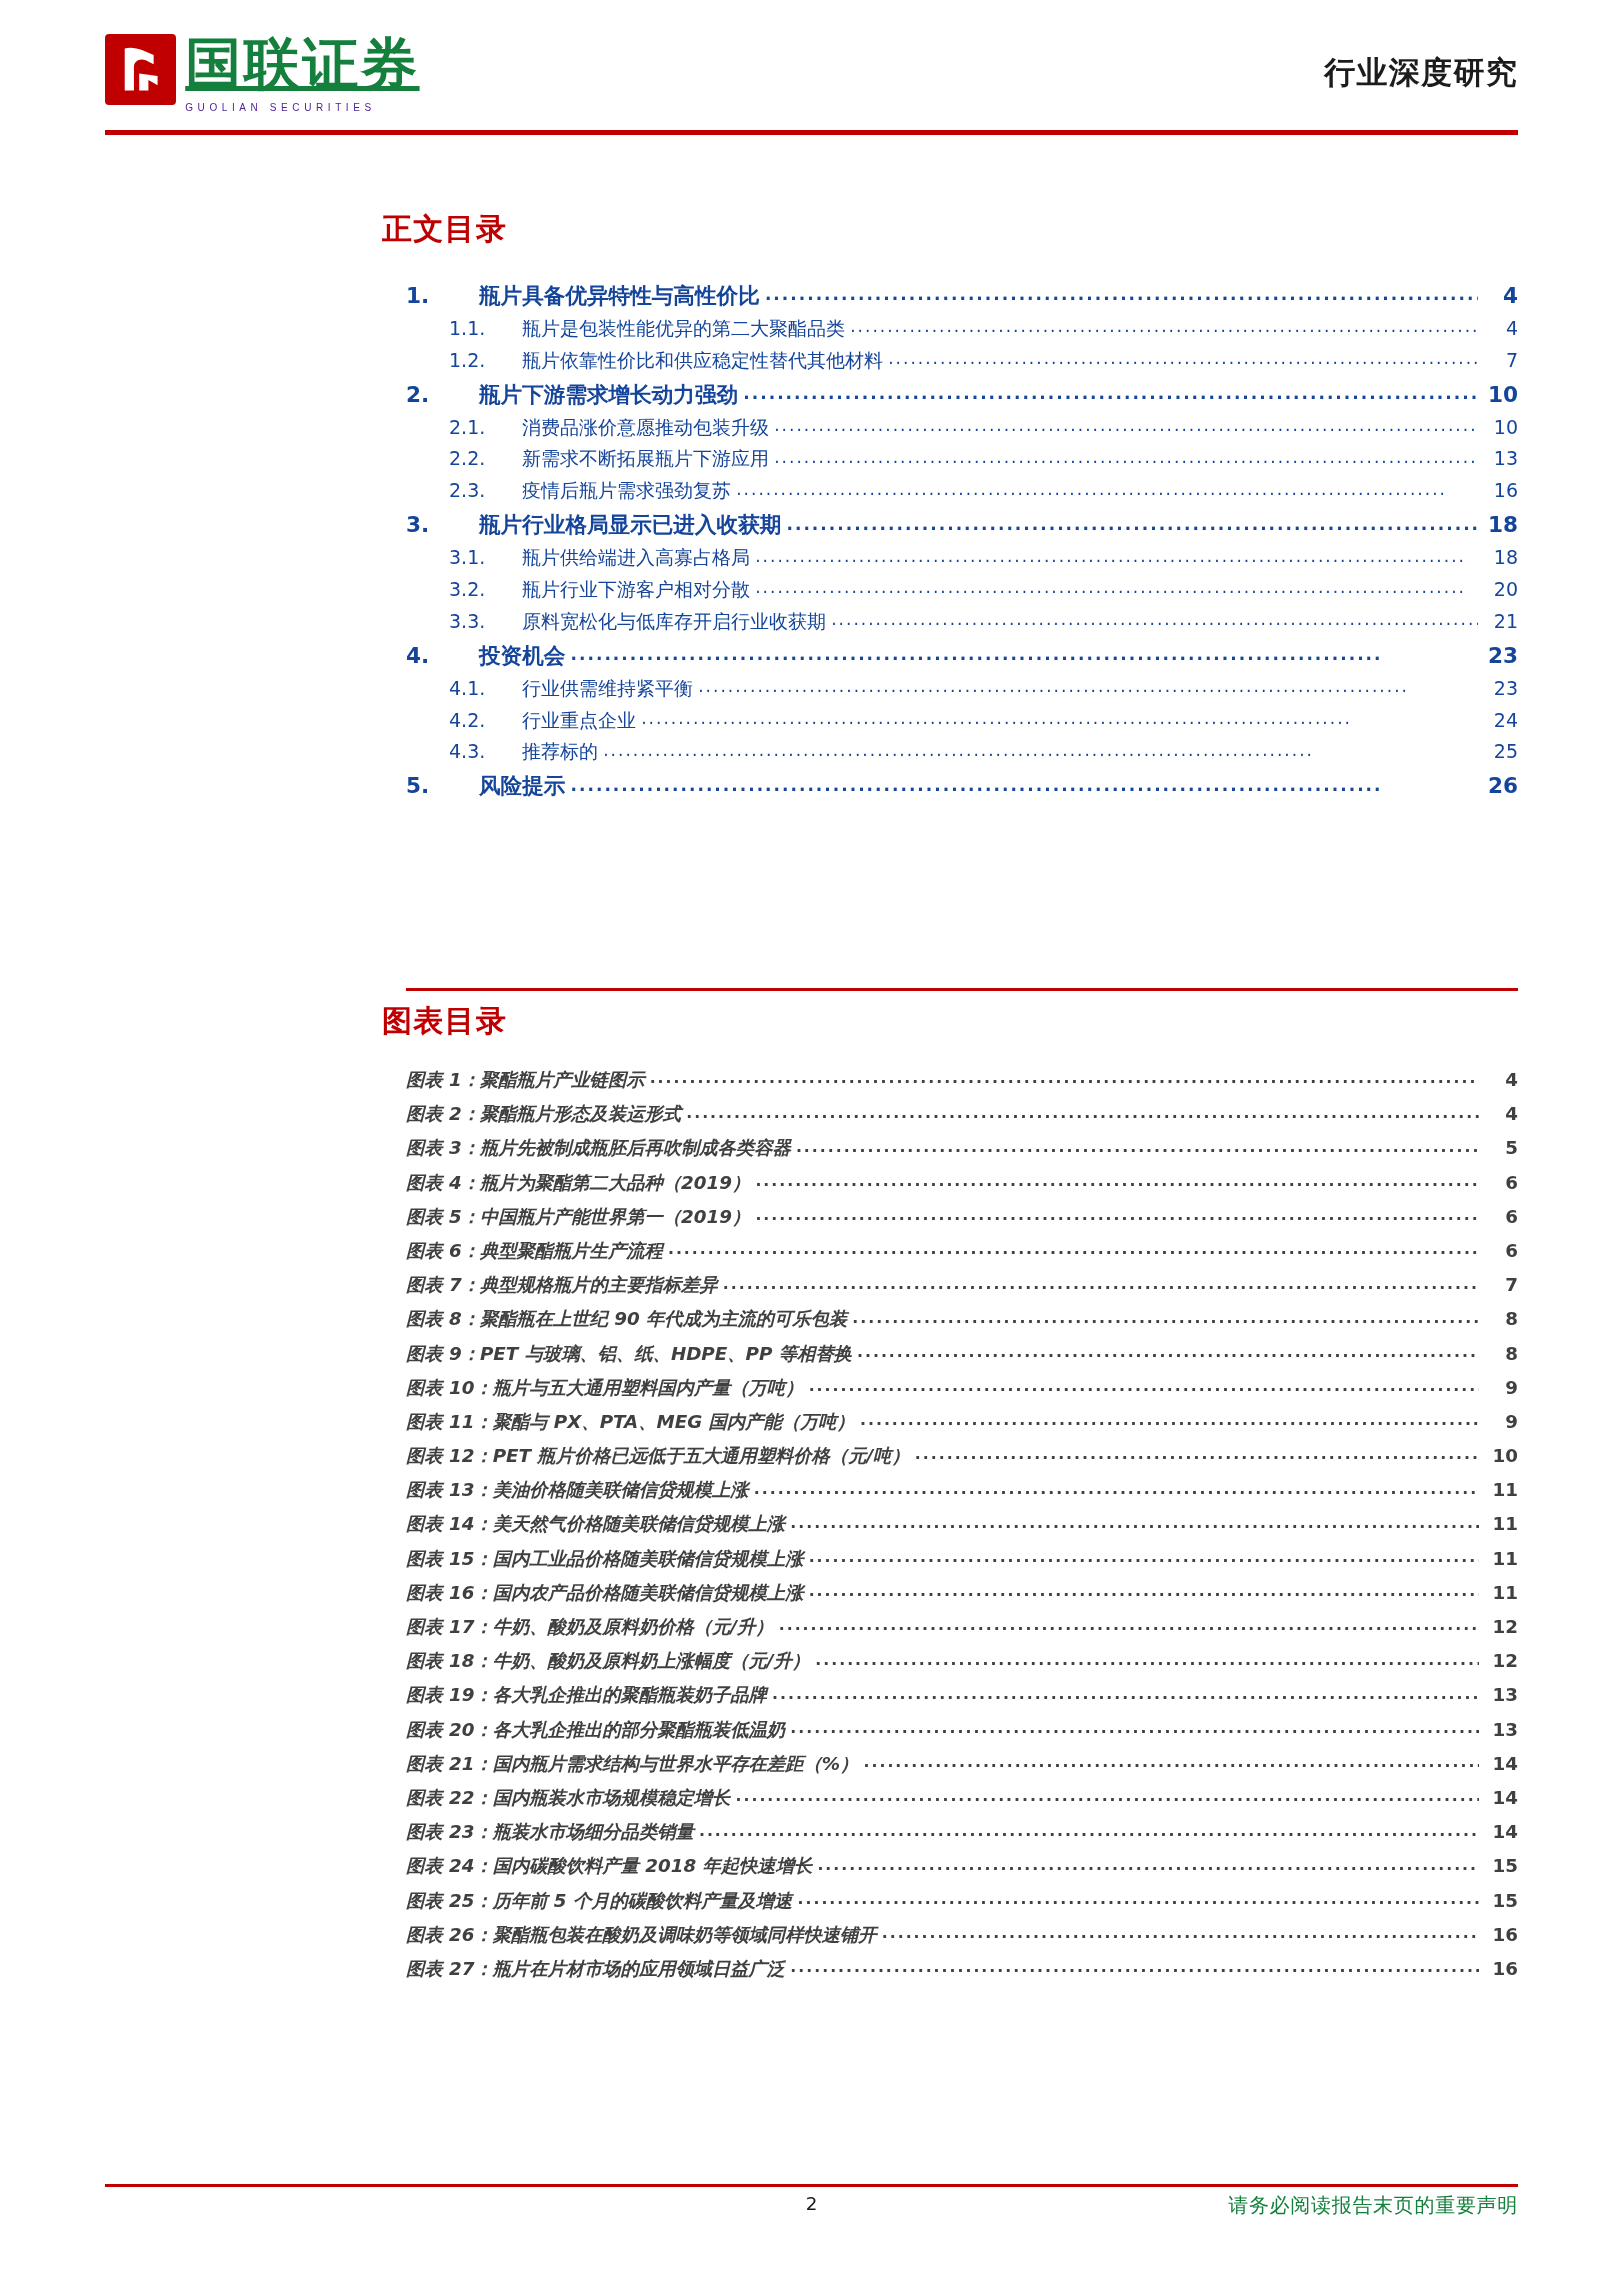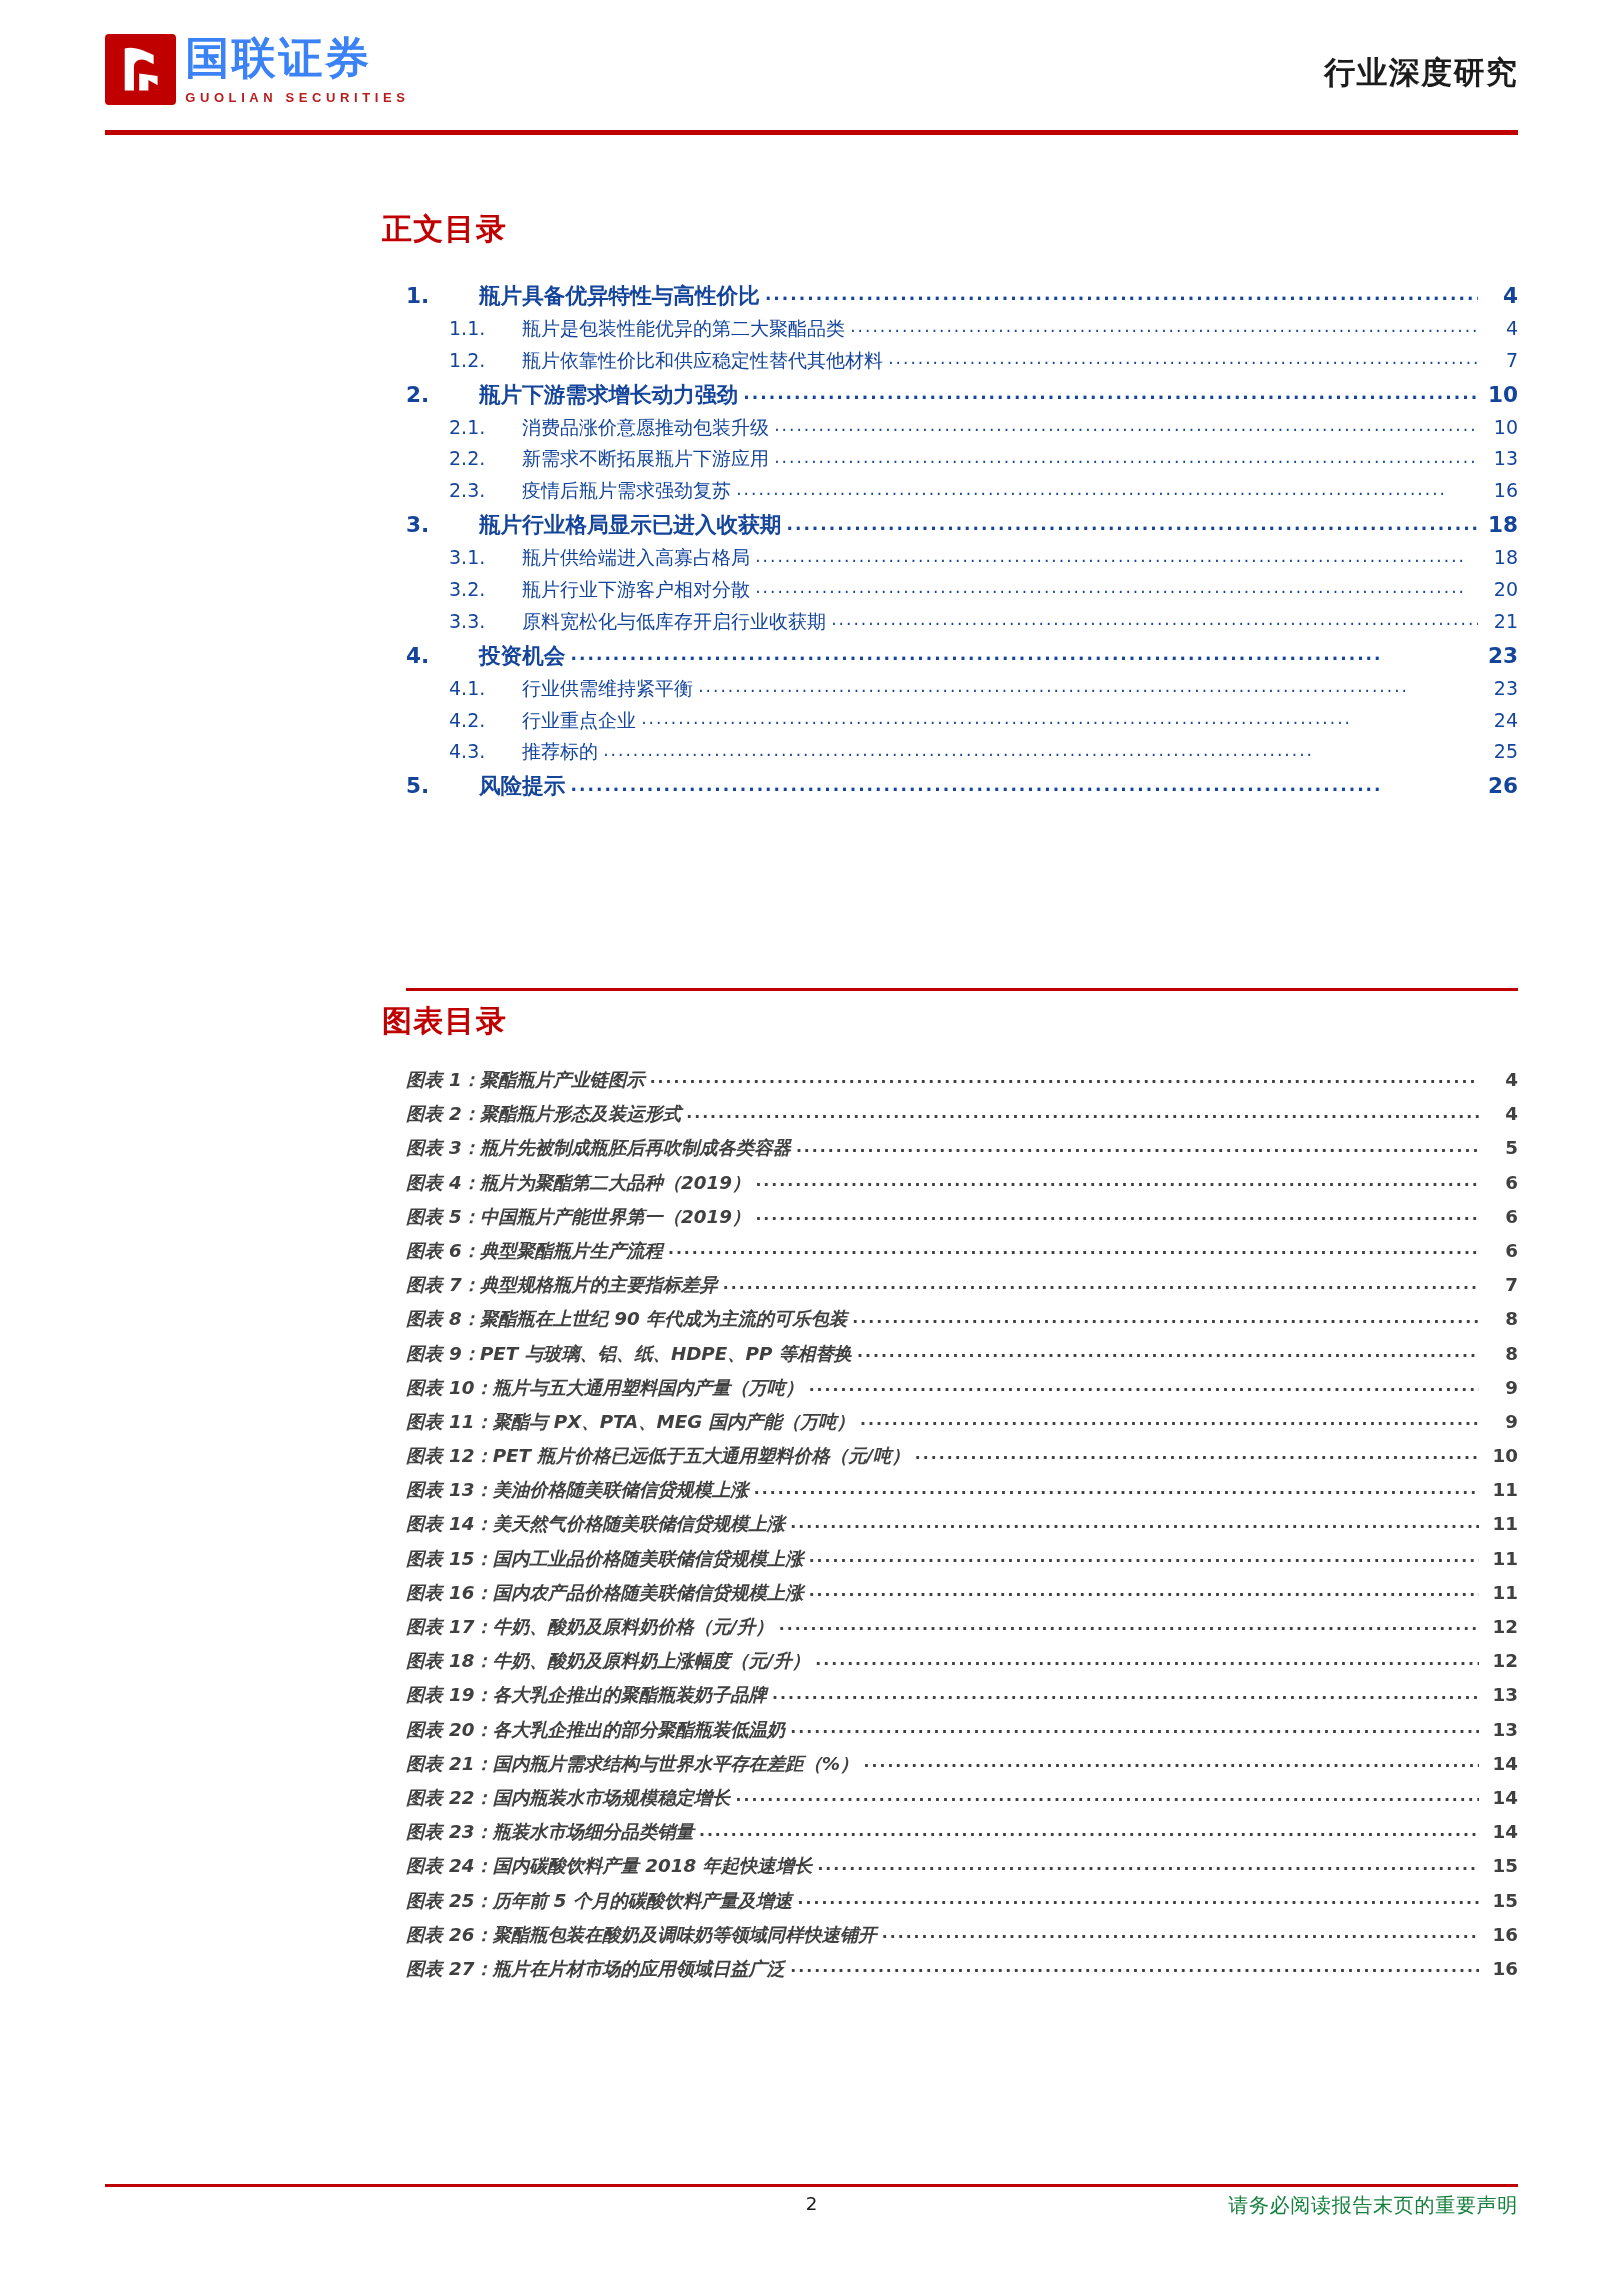--- a/index.html
+++ b/index.html
@@ -44,33 +44,33 @@
     position: relative;
     flex: none;
   }
   .logo-mark svg { display:block; }
   .logo-text {
     margin-left: 9.2px;
     padding-top: 2.6px;
   }
   .logo-cn {
     font-family: "DejaVu Sans", "Liberation Sans", sans-serif;
-    font-size: 44px;
+    font-size: 56px;
     font-weight: bold;
     letter-spacing: 2.6px;
-    color: #3b82f6;
+    color: #15803d;
     line-height: 1;
+    text-decoration: underline;
   }
   .logo-en {
     font-family: "Liberation Sans", sans-serif;
-    font-size: 13px;
+    font-size: 10px;
     letter-spacing: 4.6px;
-    color: #b91c1c;
+    color: #4c1d95;
     margin-top: 9.2px;
-    font-weight: bold;
   }
   .header-right {
     position: absolute;
     right: 0;
     top: 26px;
     font-family: "DejaVu Sans", "Liberation Sans", sans-serif;
     font-size: 31px;
     font-weight: bold;
     color: #1c1c1c;
     letter-spacing: 1.3px;

